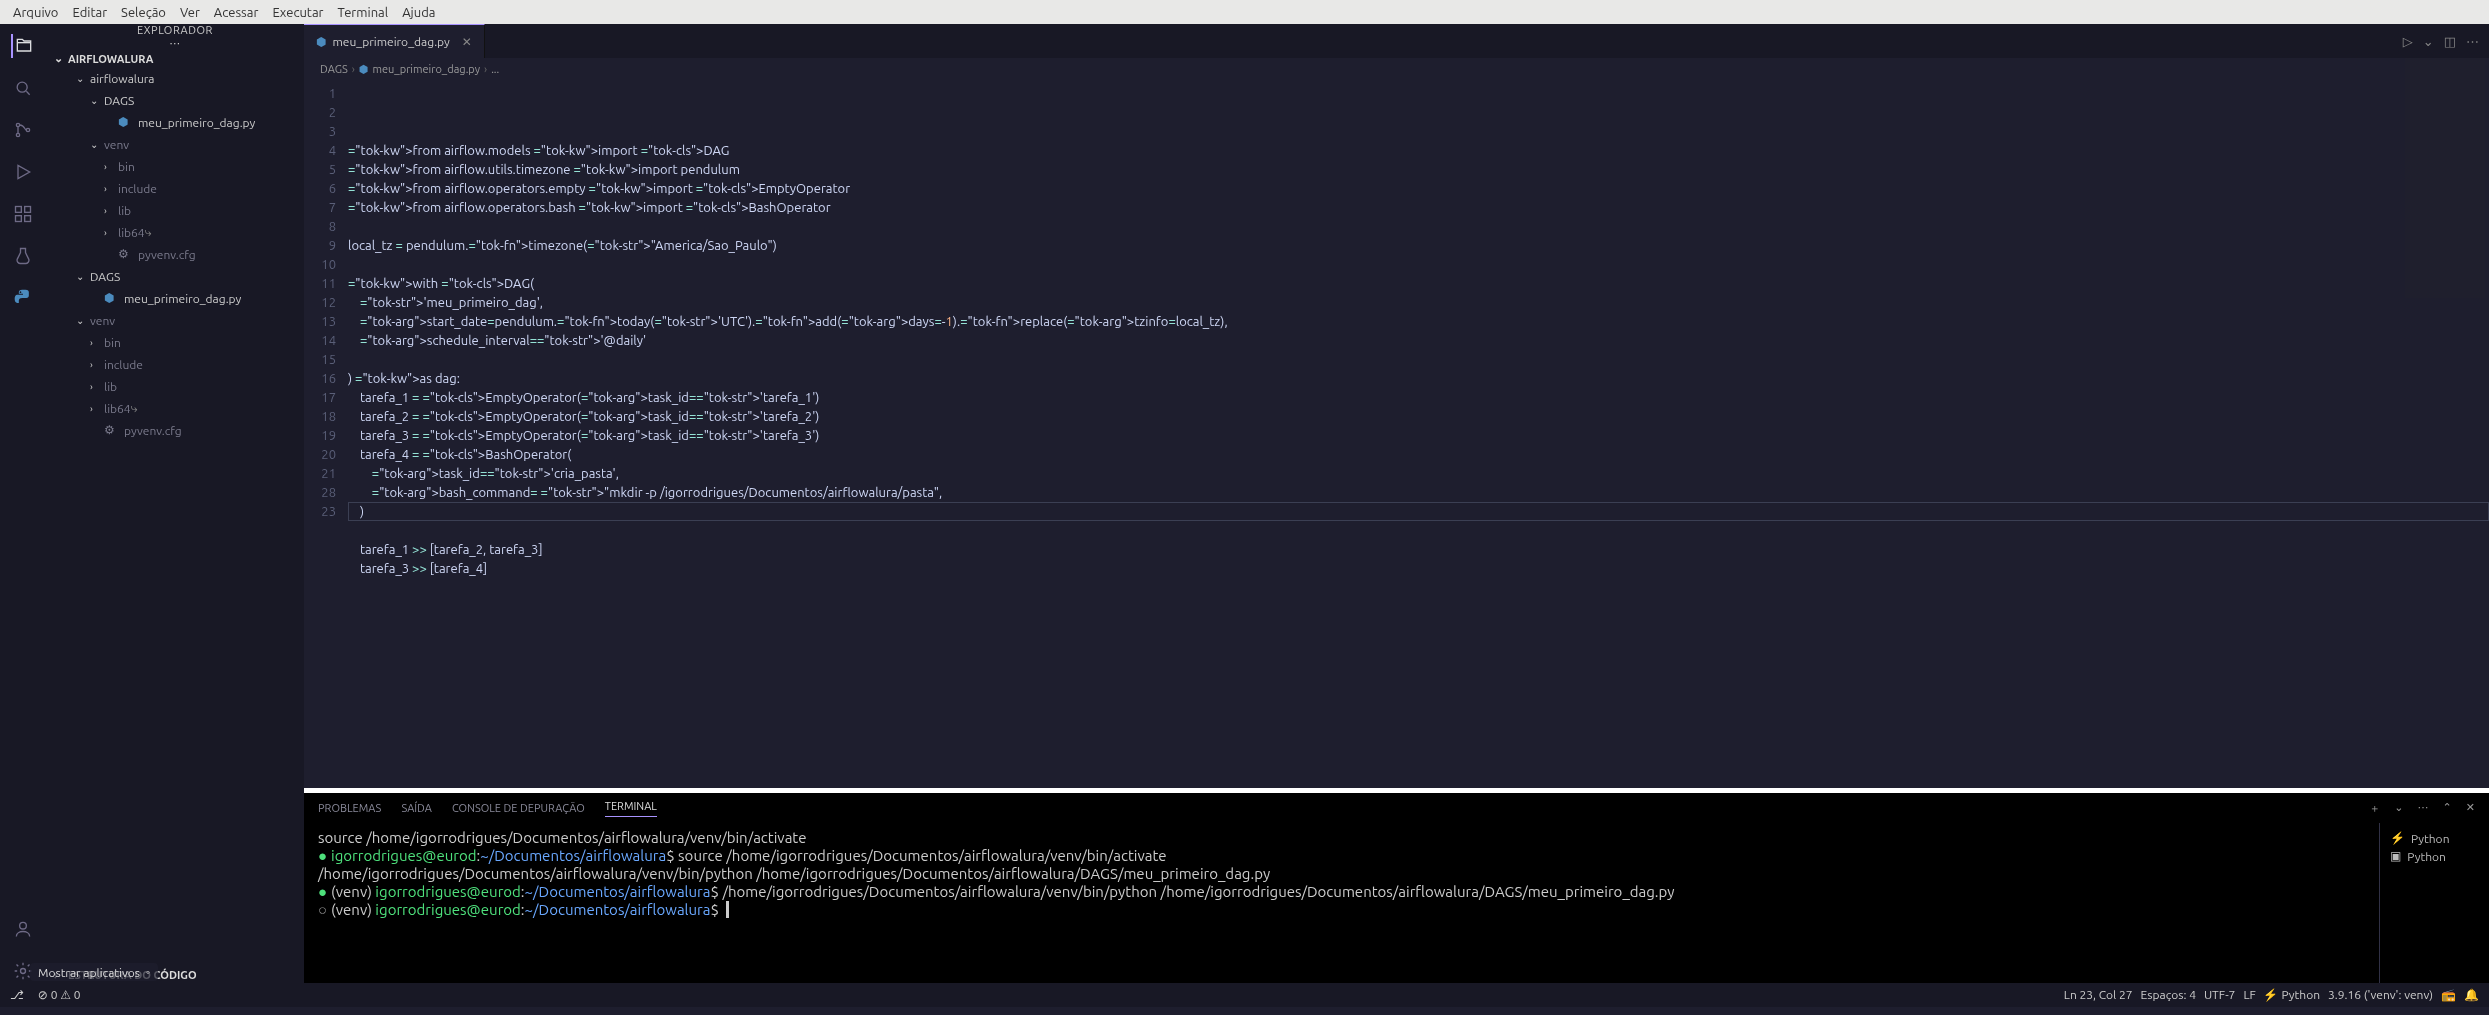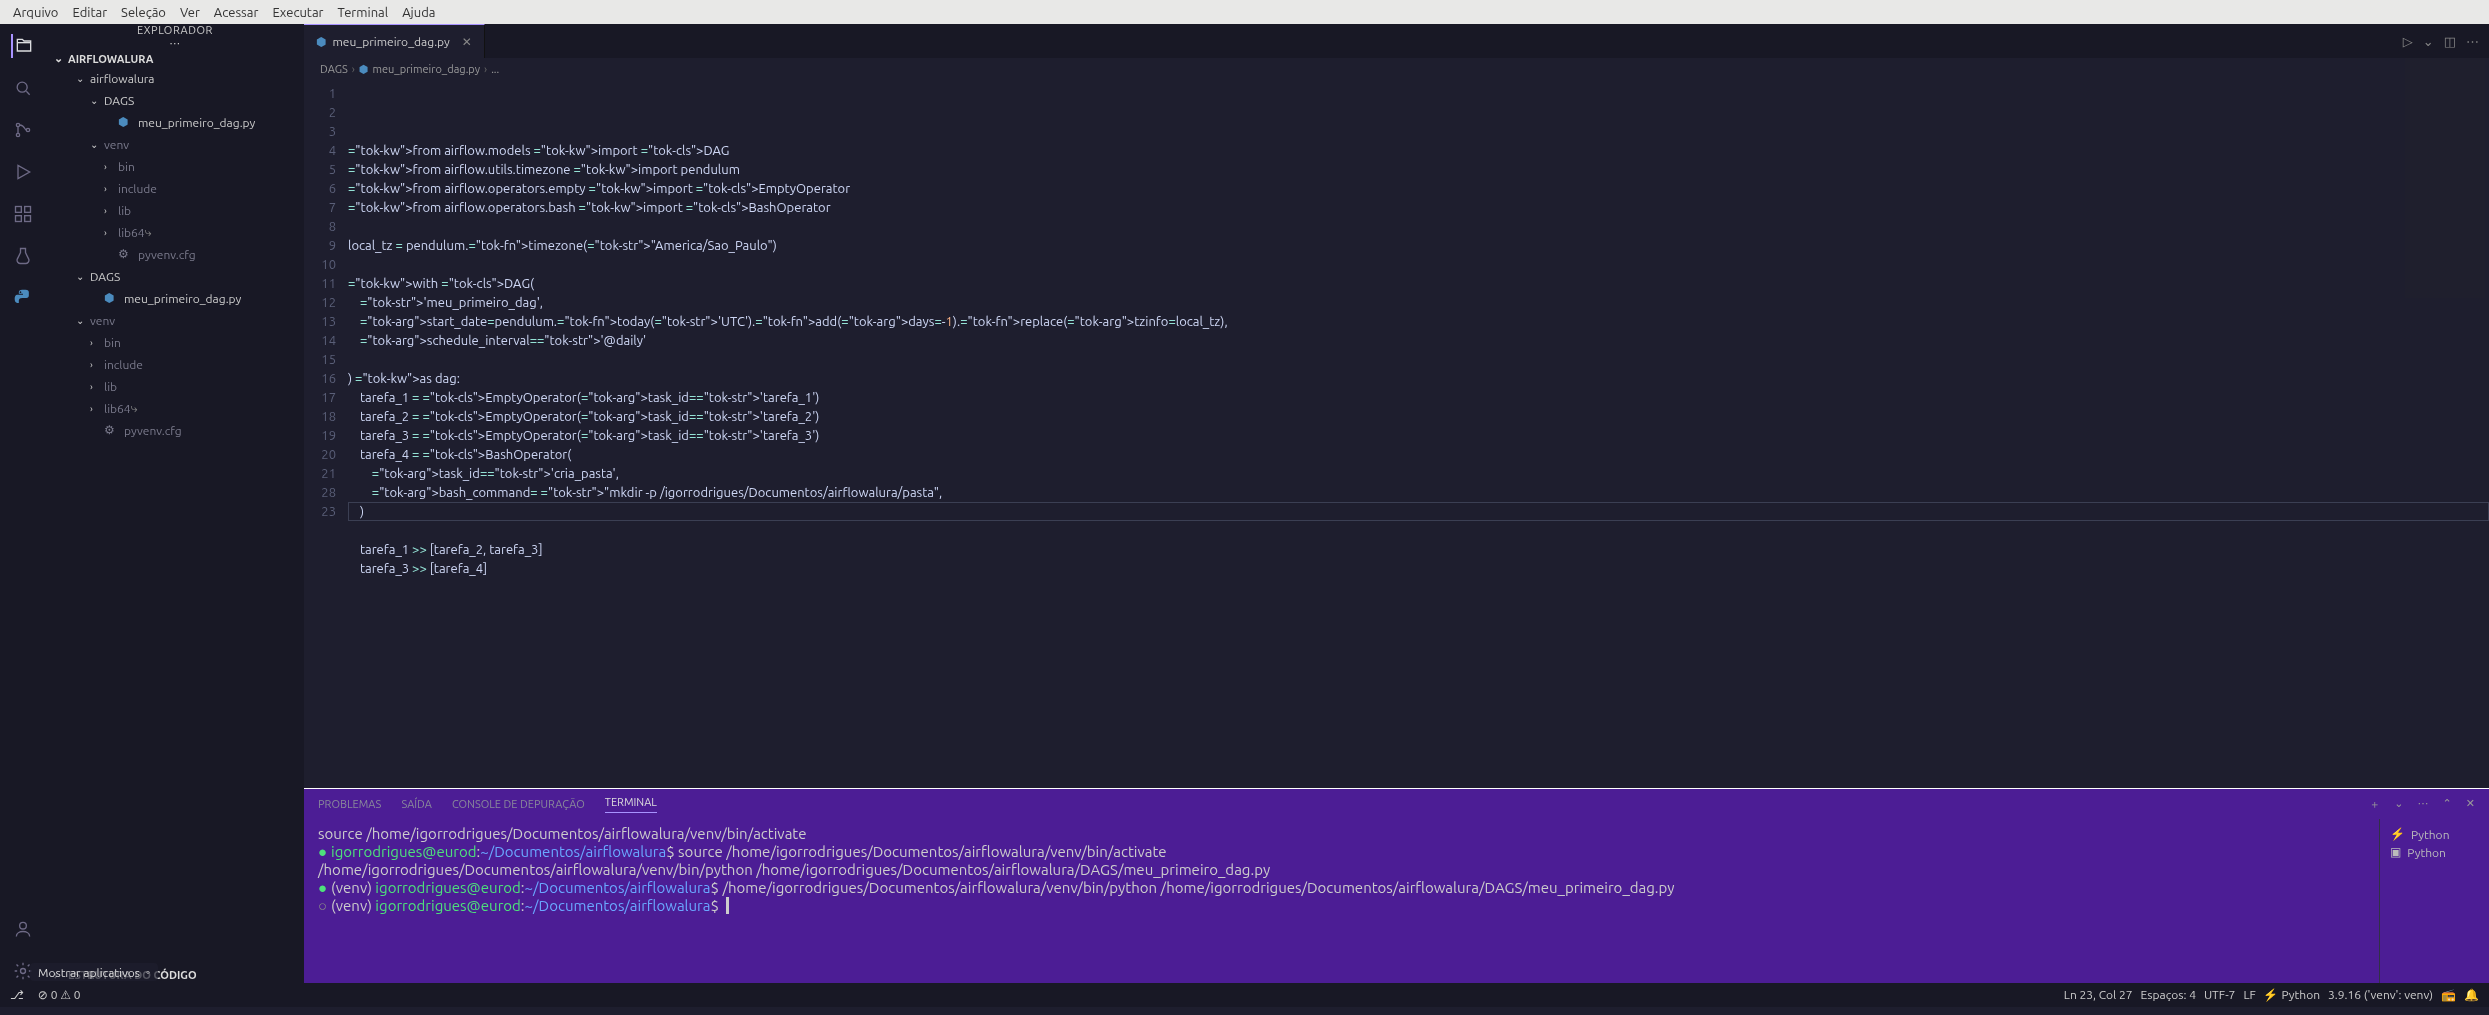--- a/index.html
+++ b/index.html
@@ -32,21 +32,21 @@
 .tabs-right span { cursor:pointer; }
 .breadcrumb { height:22px; display:flex; align-items:center; padding:0 16px; font-size:11px; color:#9a9a9a; gap:4px; }
 .breadcrumb .sep { color:#666; }
 .editor-main { flex:1; display:flex; position:relative; }
 .gutter { width:44px; text-align:right; padding:4px 12px 4px 0; color:#5a5f78; font-family:"Ubuntu Mono",Consolas,monospace; font-size:13px; line-height:19px; user-select:none; }
 .code { flex:1; padding:4px 0; font-family:"Ubuntu Mono",Consolas,monospace; font-size:13px; line-height:19px; white-space:pre; color:#cdd6f4; position:relative; }
 .tok-num { color:#fab387; }
 .tok-op { color:#94e2d5; }
 .code .hl-line { position:absolute; left:0; right:0; height:19px; border:1px solid #3b3f53; pointer-events:none; }
 .minimap { position:absolute; top:34px; right:4px; width:80px; height:240px; background:#20202e; opacity:.4; }
-.panel { height:195px; border-top:1px solid #ffffff; display:flex; flex-direction:column; background:#4c1d95; }
+.panel { height:195px; border-top:5px solid #ffffff; display:flex; flex-direction:column; background:#000000; }
 .panel-tabs { height:30px; display:flex; align-items:center; gap:20px; padding:0 14px; font-size:11px; color:#8a8a9a; }
 .panel-tabs span { cursor:pointer; }
 .panel-tabs span.active { color:#ddd; border-bottom:1px solid #a893ff; padding-bottom:4px; }
 .panel-tabs .right { margin-left:auto; display:flex; gap:14px; color:#999; }
 .panel-body { flex:1; display:flex; }
 .terminal { flex:1; padding:6px 14px; font-family:"Ubuntu Mono",Consolas,monospace; font-size:15px; line-height:18px; white-space:pre-wrap; color:#ccc; overflow:hidden; }
 .terminal .green { color:#4ee07c; }
 .terminal .blue { color:#6aa8ff; }
 .terminal .dot-green::before { content:"●"; color:#4ee07c; margin-right:4px; }
 .terminal .dot-gray::before { content:"○"; color:#888; margin-right:4px; }

